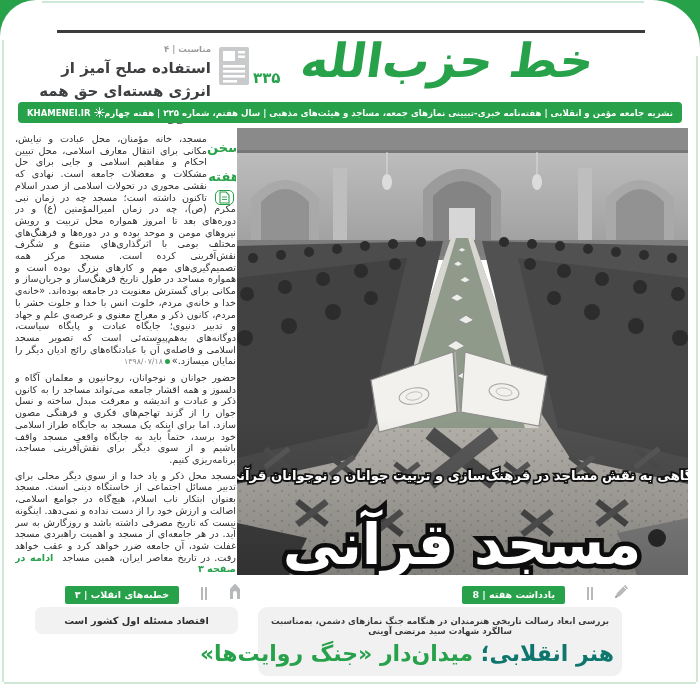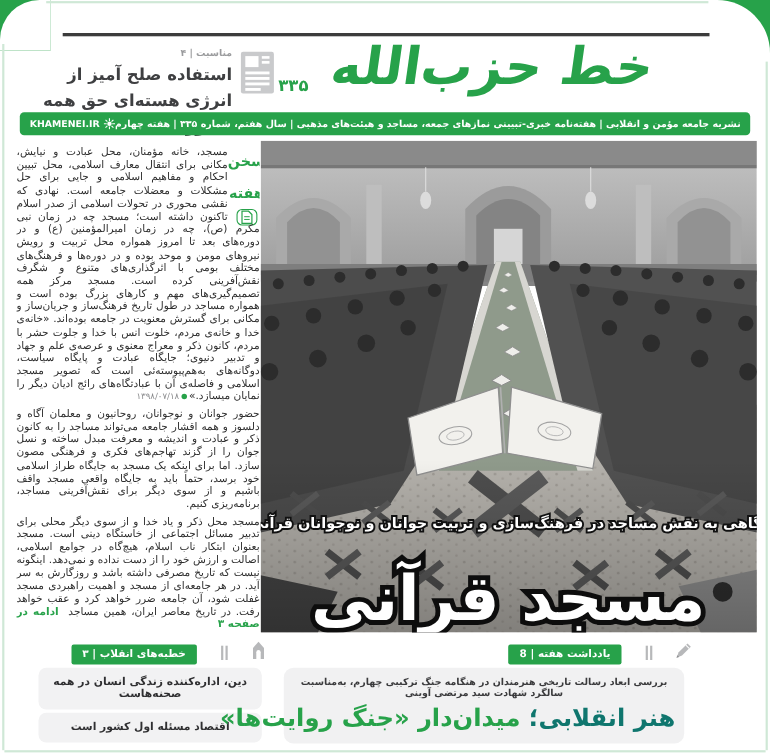--- a/index.html
+++ b/index.html
@@ -278,39 +278,38 @@
     <div class="sec-head">
       <span class="icon-gray">
         <svg width="16" height="18" viewBox="0 0 16 18">
           <path d="M3,7 L8,1.5 L13,7 V17 H3 Z" fill="#b7b8ba"></path>
           <path d="M6,17 V11 a2,2 0 0 1 4,0 V17 Z" fill="#ffffff"></path>
         </svg>
       </span>
       <span class="sec-bars"><i></i><i></i></span>
       <span class="sec-tab">خطبه‌های انقلاب | ۳</span>
     </div>
-    <div class="mini-box">دین، اداره‌کننده زندگی انسان در همه صحنه‌هاست</div>
 
     <div class="mini-box">اقتصاد مسئله اول کشور است</div>
   </div>
 
   <div class="notecol">
     <div class="sec-head">
       <span class="icon-gray">
         <svg width="17" height="17" viewBox="0 0 17 17">
           <path d="M2,15 L4,10 L12,2 L15,5 L7,13 Z" fill="#b7b8ba"></path>
           <path d="M2,15 L4.5,14.3 L2.8,12.6 Z" fill="#8f9092"></path>
           <line x1="10.5" y1="3.5" x2="13.5" y2="6.5" stroke="#ffffff" stroke-width="1"></line>
         </svg>
       </span>
       <span class="sec-bars"><i></i><i></i></span>
       <span class="sec-tab">یادداشت هفته | 8</span>
     </div>
     <div class="note-box">
-      <div class="note-intro">بررسی ابعاد رسالت تاریخی هنرمندان در هنگامه جنگ ترکیبی چهارم، به‌مناسبت سالگرد شهادت سید مرتضی آوینی</div>
+      <div class="note-intro">بررسی ابعاد رسالت تاریخی هنرمندان در هنگامه جنگ نمازهای دشمن، به‌مناسبت سالگرد شهادت سید مرتضی آوینی</div>
       <div class="note-head">
         <span class="blk">هنر انقلابی؛</span>
         <span class="grn">میدان‌دار «جنگ روایت‌ها»</span>
       </div>
     </div>
   </div>
 
 </div>
 
 </body></html>

